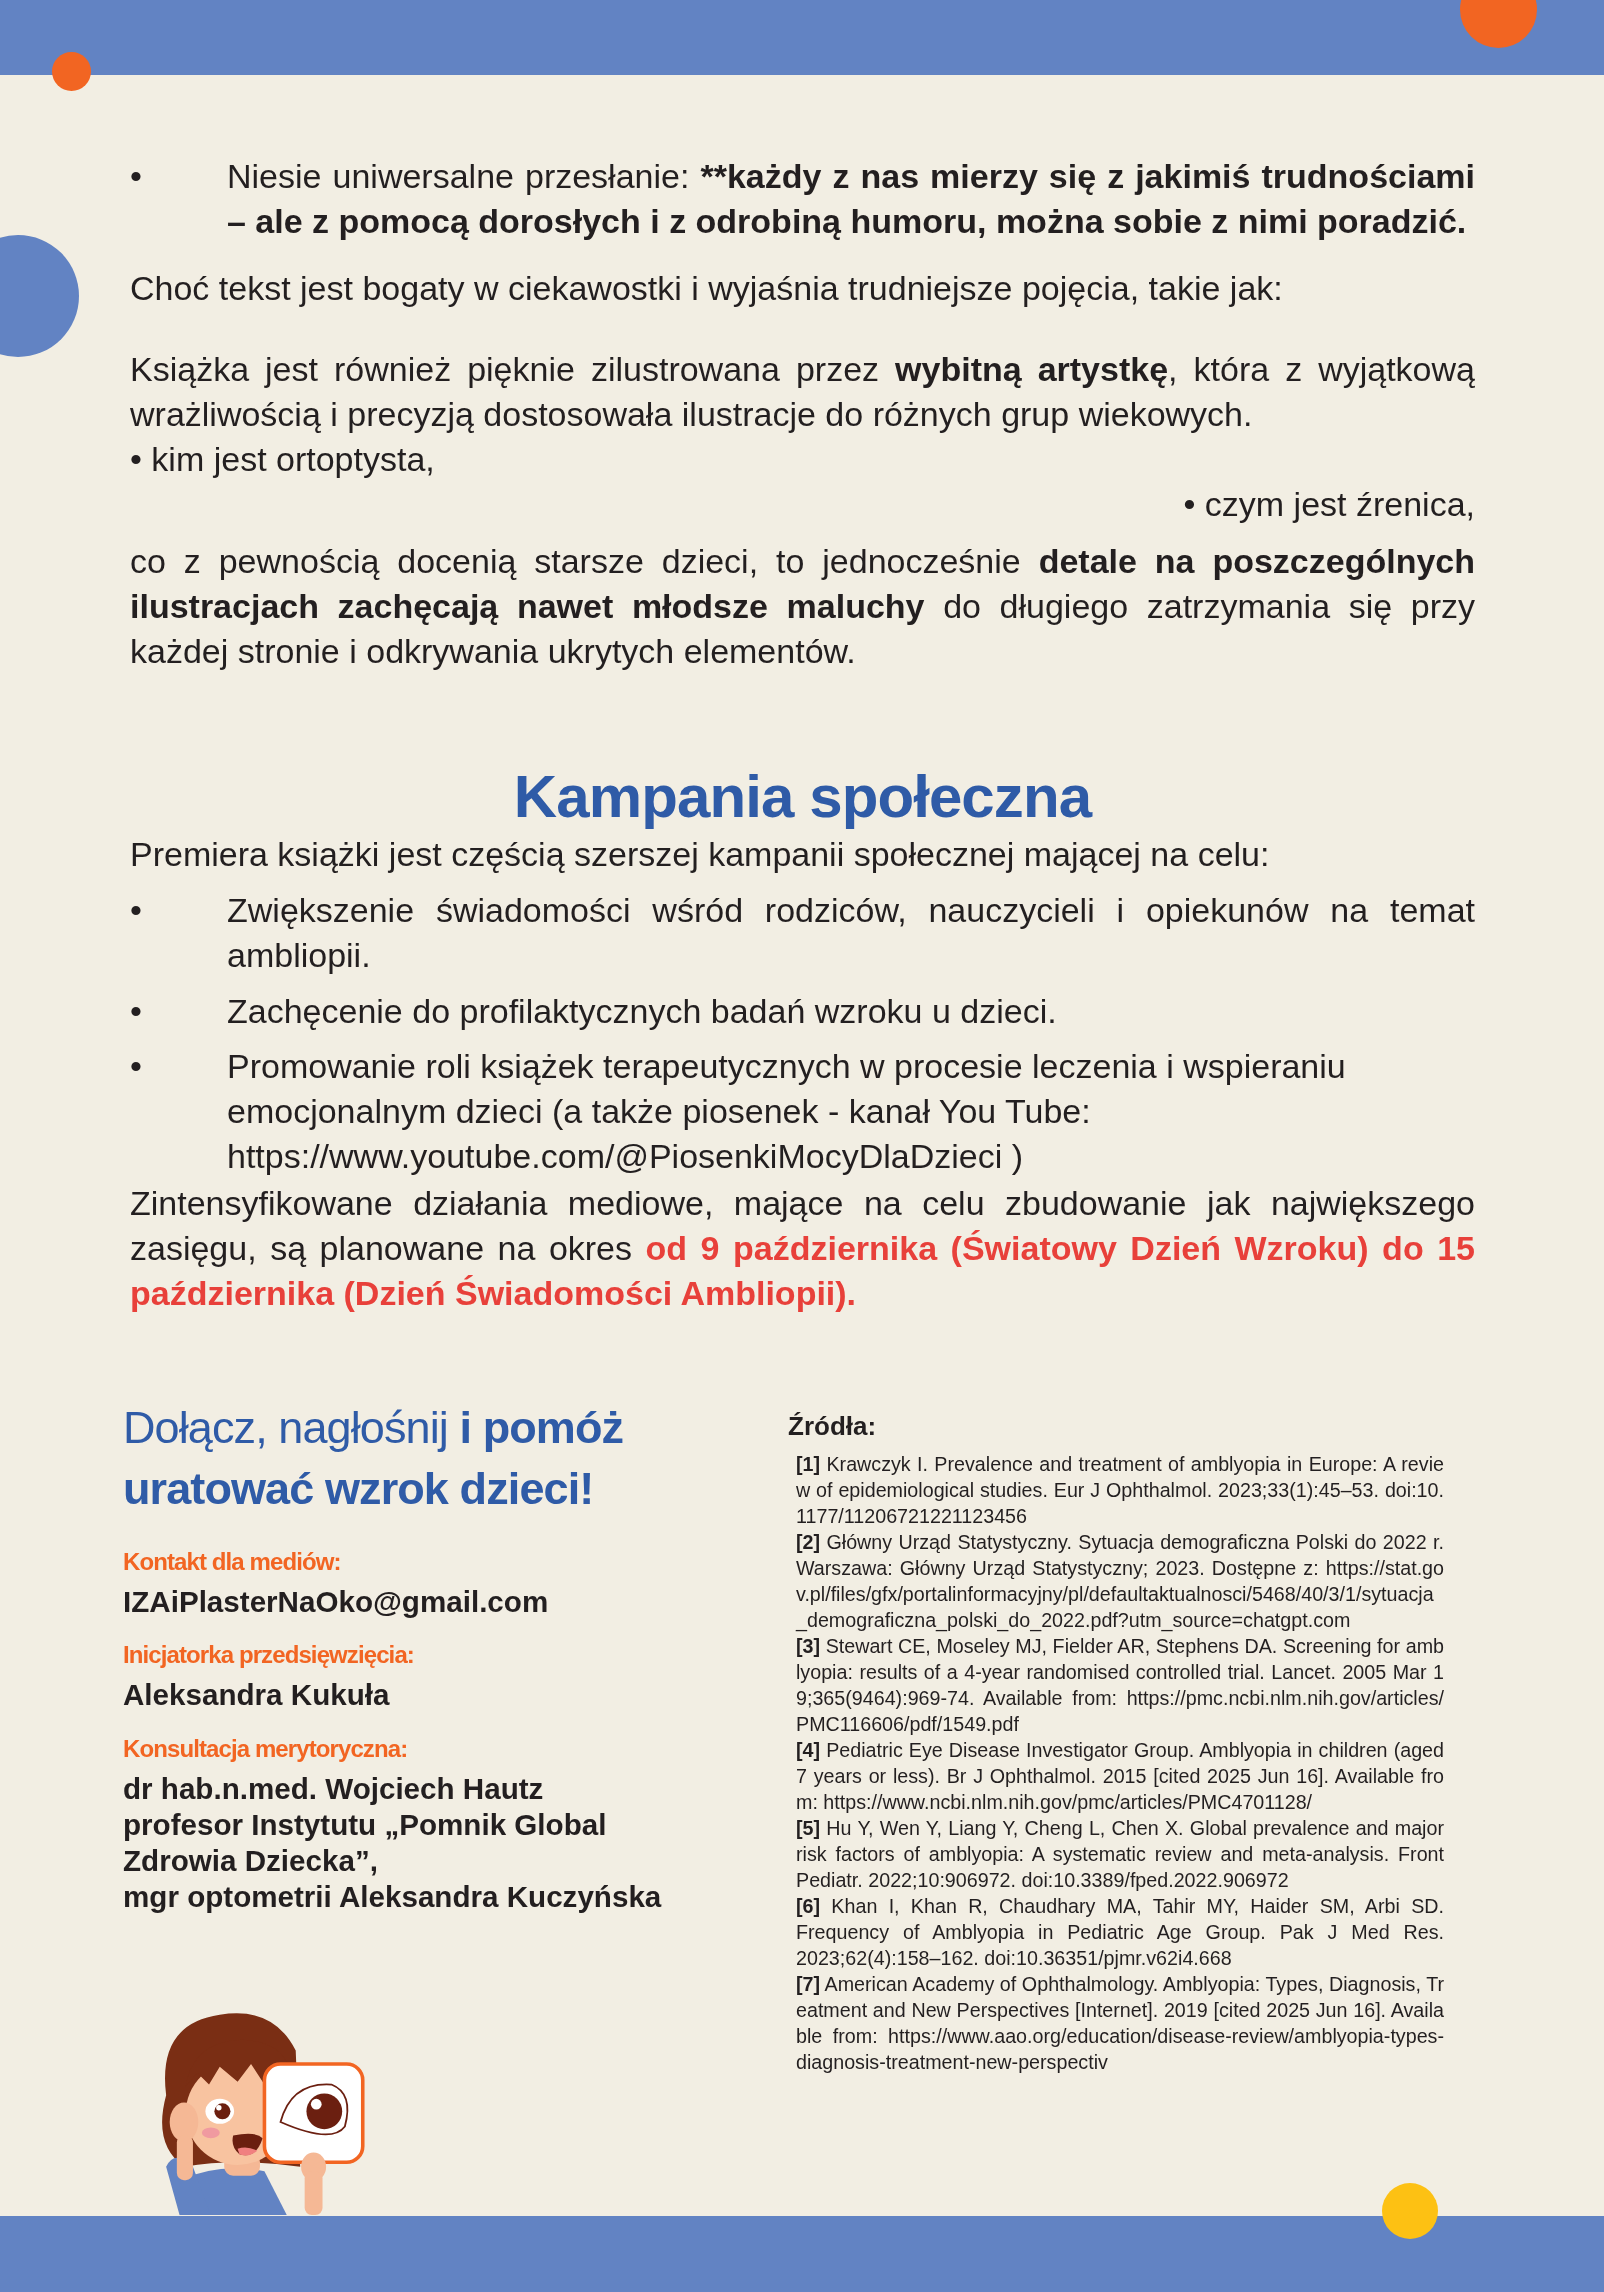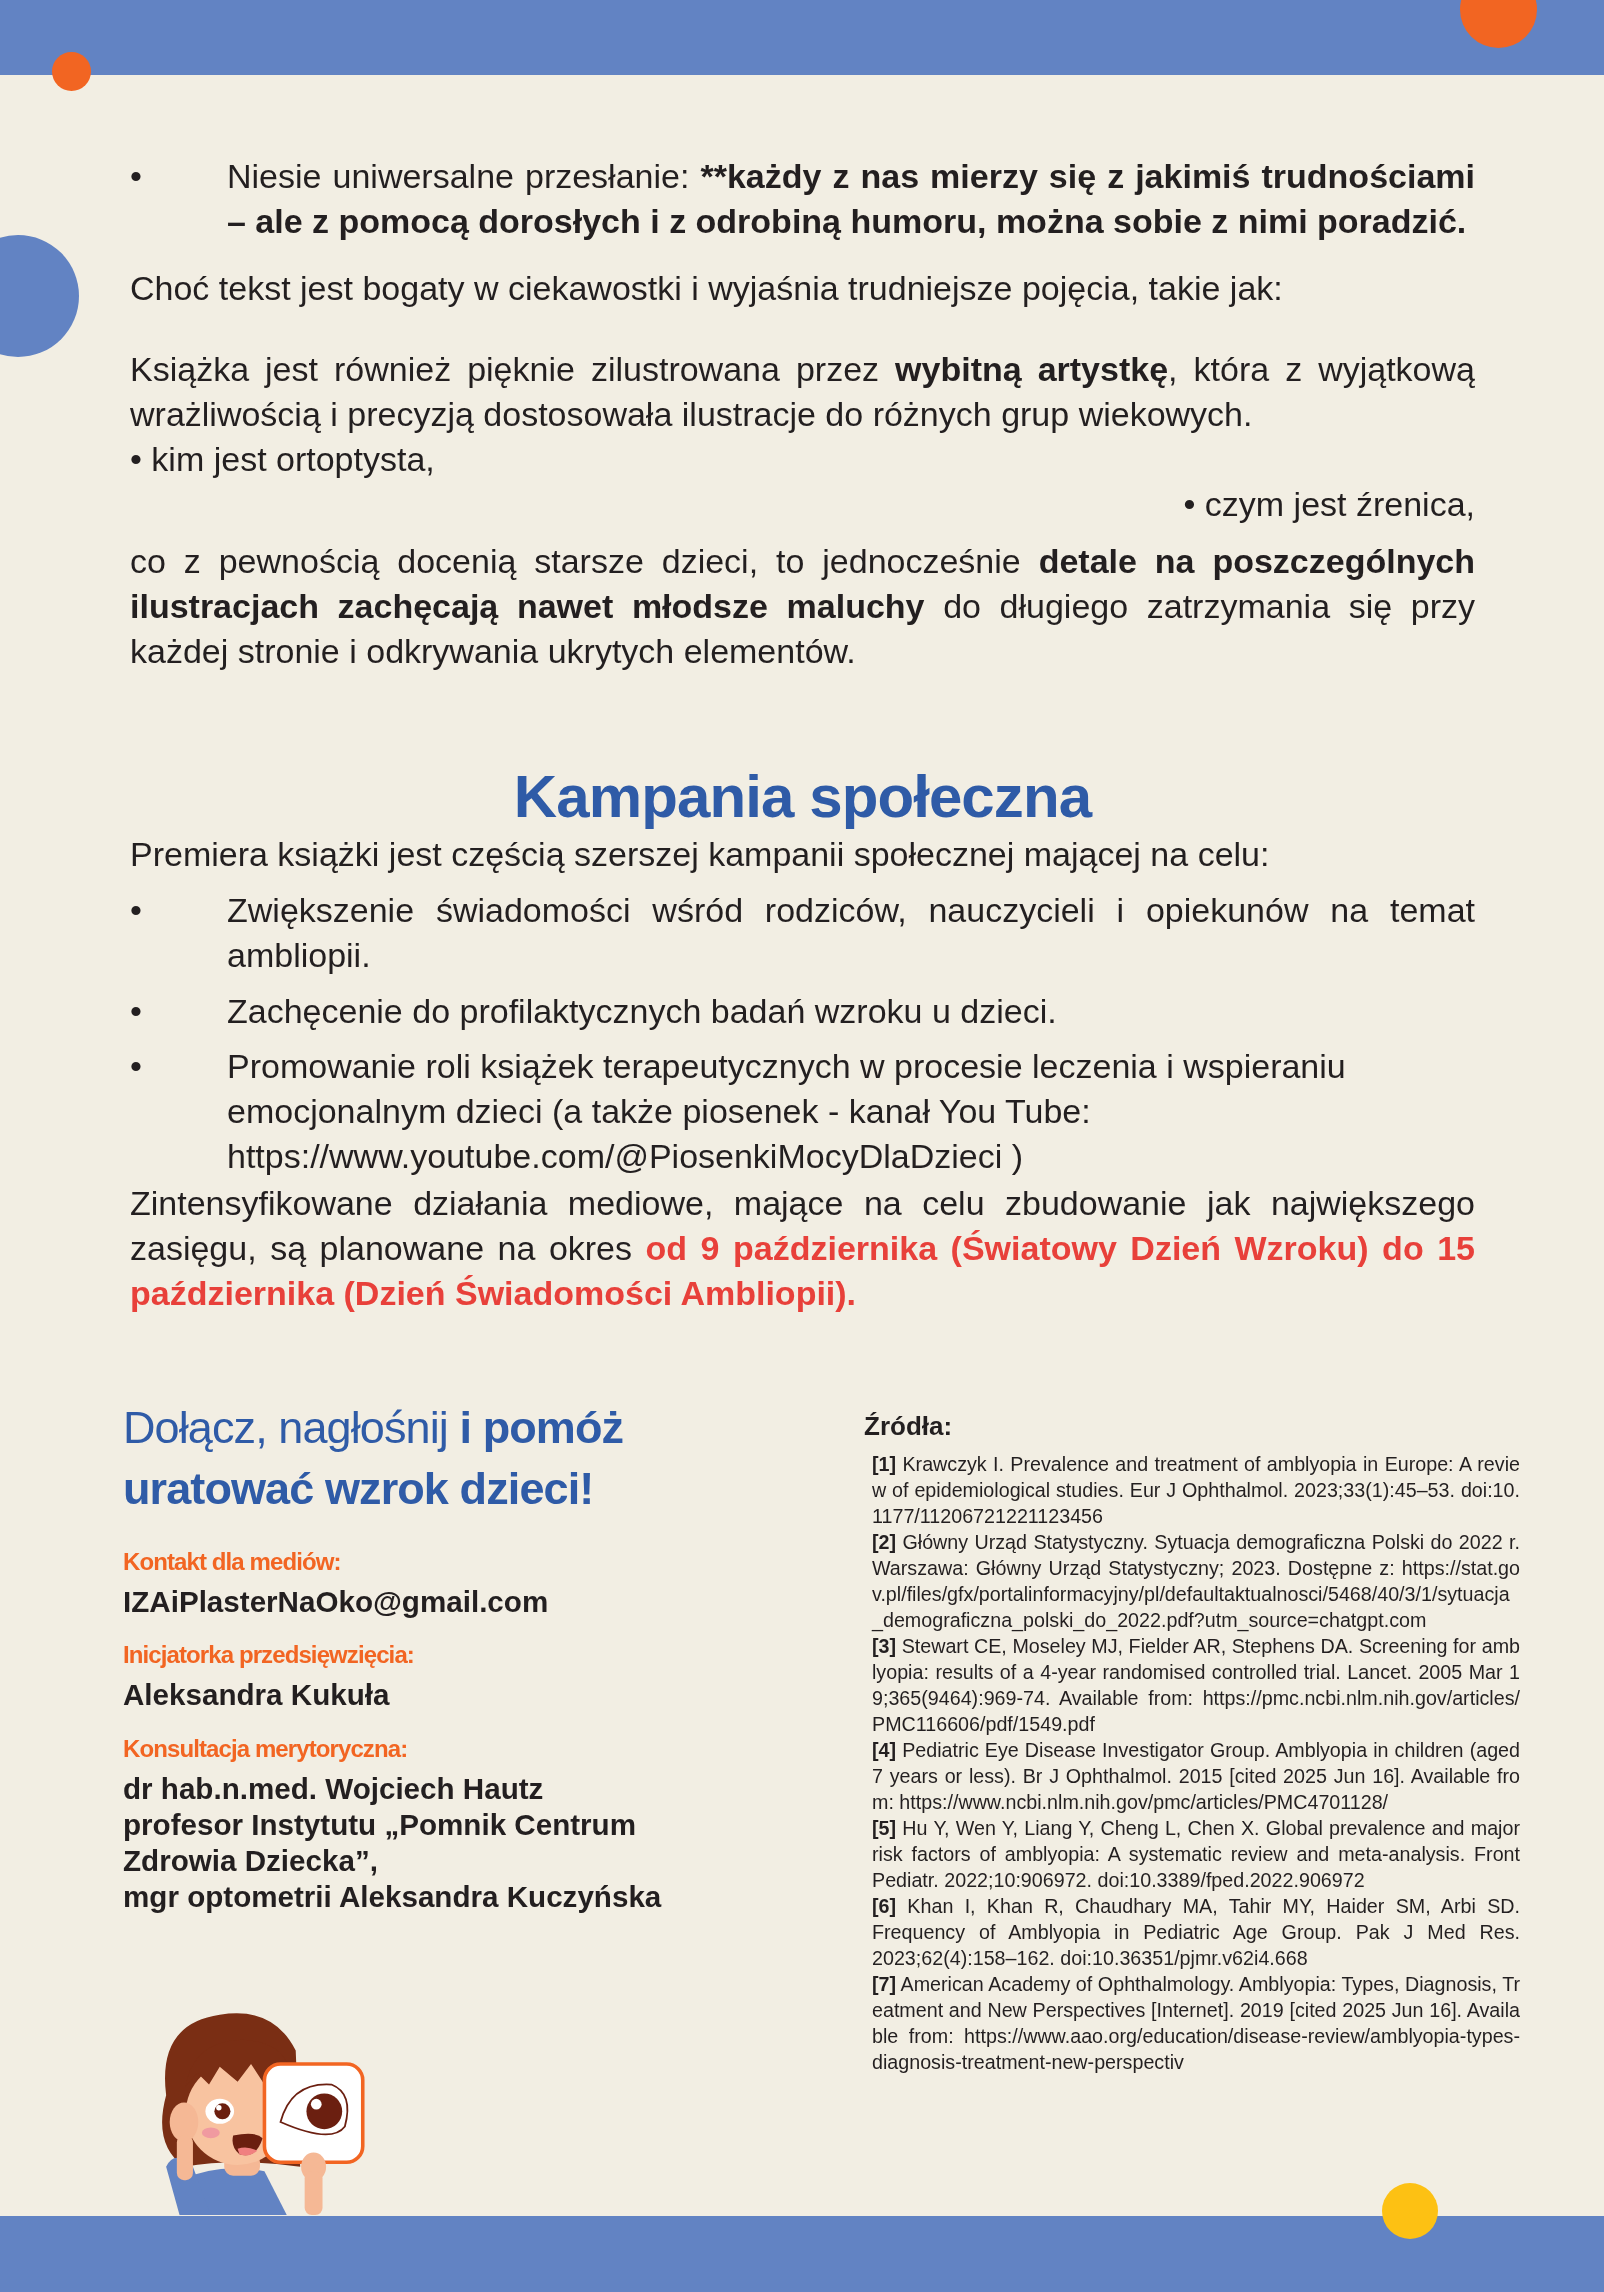--- a/index.html
+++ b/index.html
@@ -35,21 +35,21 @@
     font-family: "Liberation Sans", sans-serif;
   }
 
   .left-col { position: absolute; left: 123px; top: 1397px; width: 573px; }
   .cta { color: #2F5BA7; font-size: 45px; line-height: 61px; letter-spacing: -0.9px; }
   .cta .light { font-weight: 400; }
   .cta .heavy { font-weight: 700; }
   .label-orange { color: #F26522; font-weight: 700; font-size: 24px; line-height: 45px; letter-spacing: -0.9px; }
   .val { font-size: 29.6px; line-height: 36px; font-weight: 700; }
 
-  .right-col { position: absolute; left: 864px; top: 1408px; width: 656px; }
+  .right-col { position: absolute; left: 788px; top: 1408px; width: 656px; }
   .refs-title { font-size: 26px; font-weight: 700; line-height: 36px; margin-bottom: 7.2px; }
   .ref { font-size: 19.7px; line-height: 26px; text-align: justify; margin-left: 8px; }
   .ref .num { font-weight: 700; }
 
   .girl { position: absolute; left: 130px; top: 1988px; width: 251px; height: 227px; }
 </style>
 </head>
 <body>
 
 <div class="bar bar-top"></div>
@@ -107,21 +107,21 @@
   </div>
 
   <div class="label-orange" style="margin-top:19.7px;">Kontakt dla mediów:</div>
   <div class="val" style="font-weight:700;">IZAiPlasterNaOko@gmail.com</div>
 
   <div class="label-orange" style="margin-top:12.5px;">Inicjatorka przedsięwzięcia:</div>
   <div class="val">Aleksandra Kukuła</div>
 
   <div class="label-orange" style="margin-top:12.5px;">Konsultacja merytoryczna:</div>
   <div class="val">dr hab.n.med. Wojciech Hautz</div>
-  <div class="val">profesor Instytutu „Pomnik Centrum</div>
+  <div class="val">profesor Instytutu „Pomnik Global</div>
   <div class="val">Zdrowia Dziecka”,</div>
   <div class="val">mgr optometrii Aleksandra Kuczyńska</div>
 </div>
 
 <svg class="girl" viewBox="0 0 280 254">
 
   <path d="M40 120 Q30 40 100 30 Q160 20 185 70 L190 200 Q120 190 60 200 Q25 175 40 120 Z" fill="#7A2E14"></path>
 
   <path d="M55 215 Q100 195 150 205 L175 254 L65 254 Z" fill="#6283C3"></path>
   <path d="M40 200 Q50 180 70 200 L90 254 L55 254 Z" fill="#6283C3"></path>

